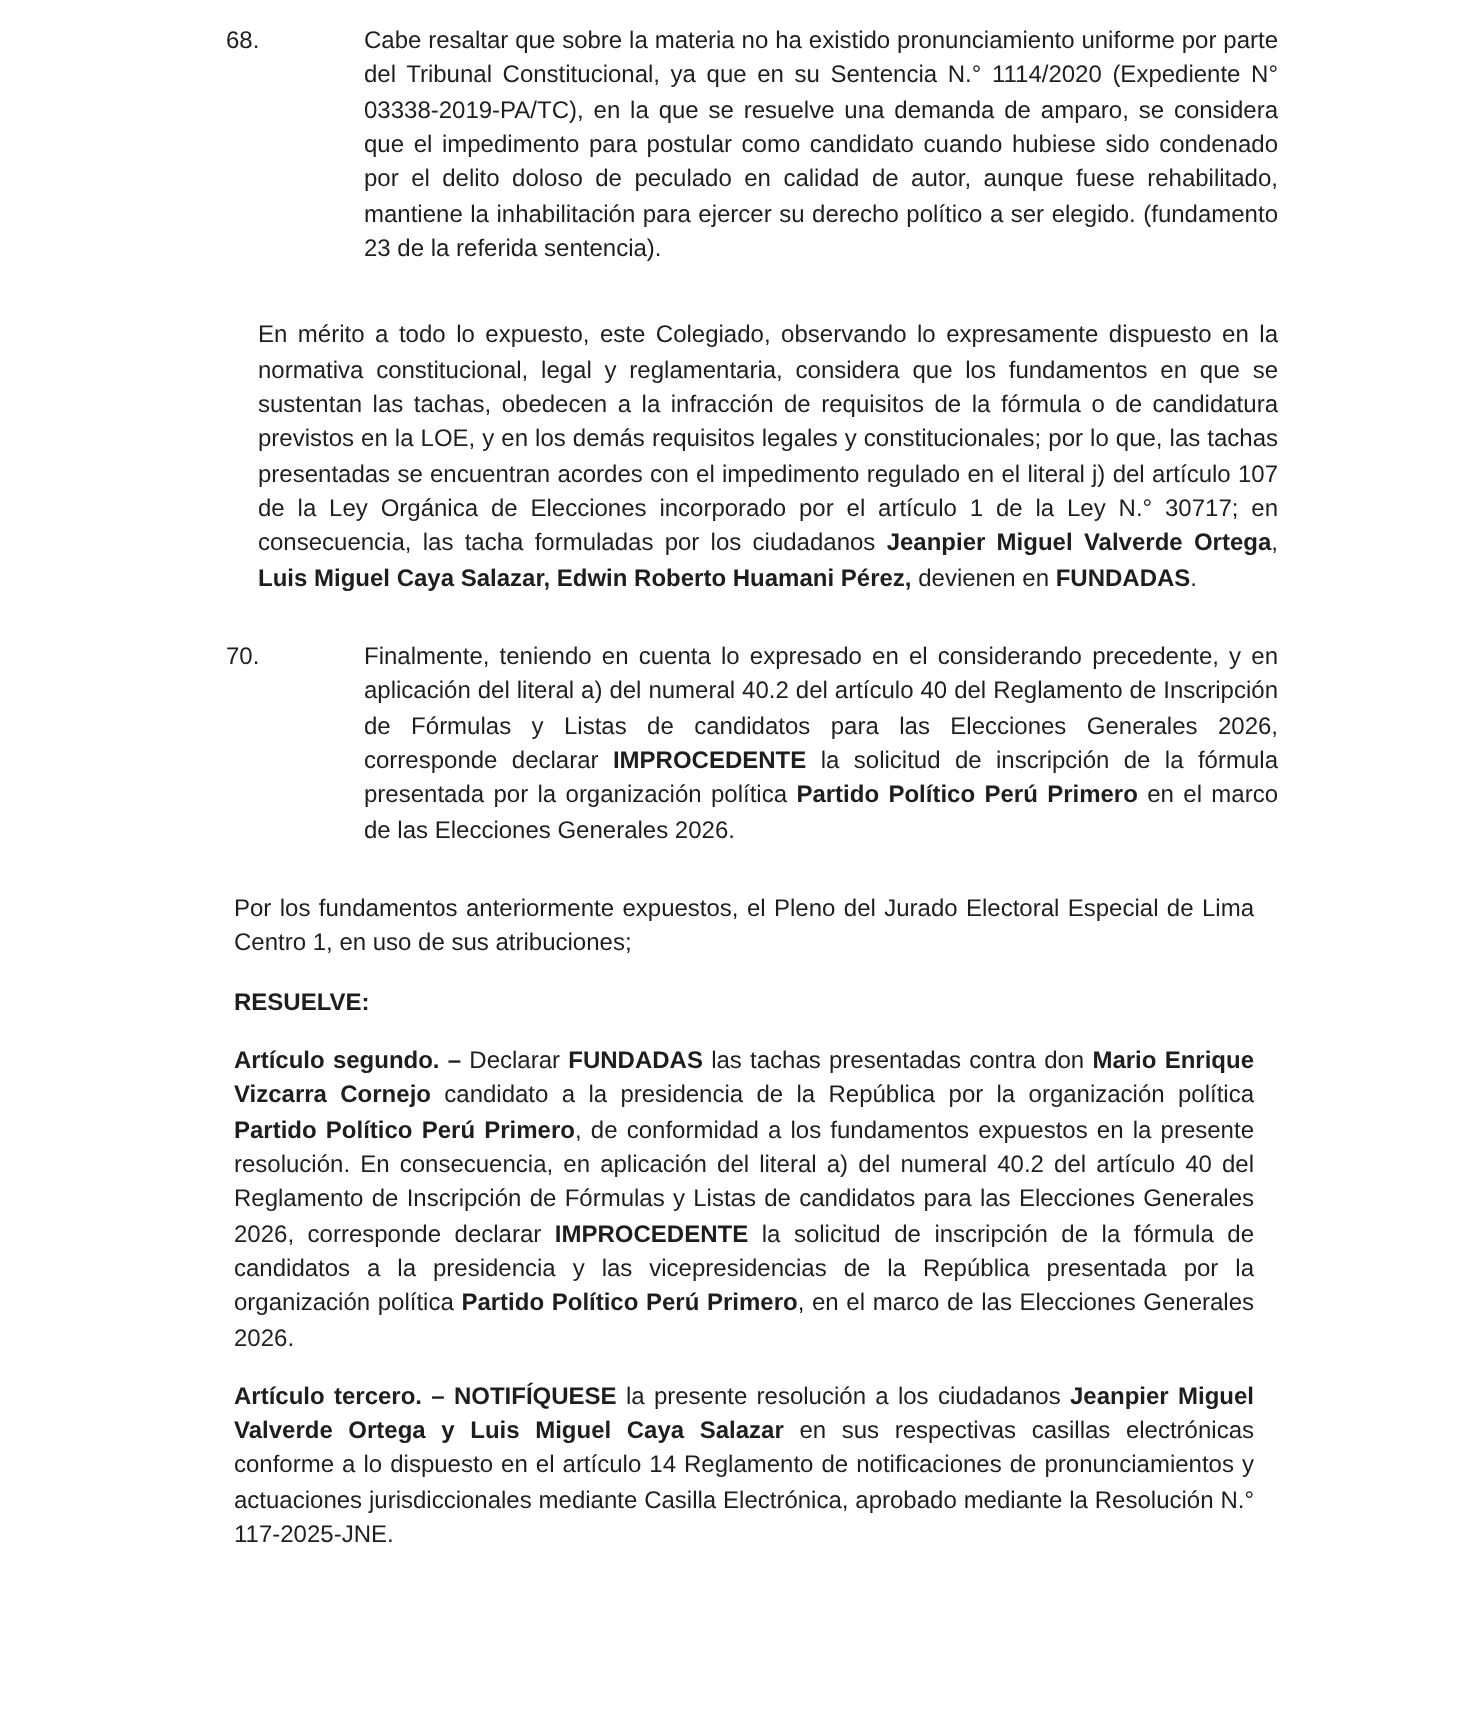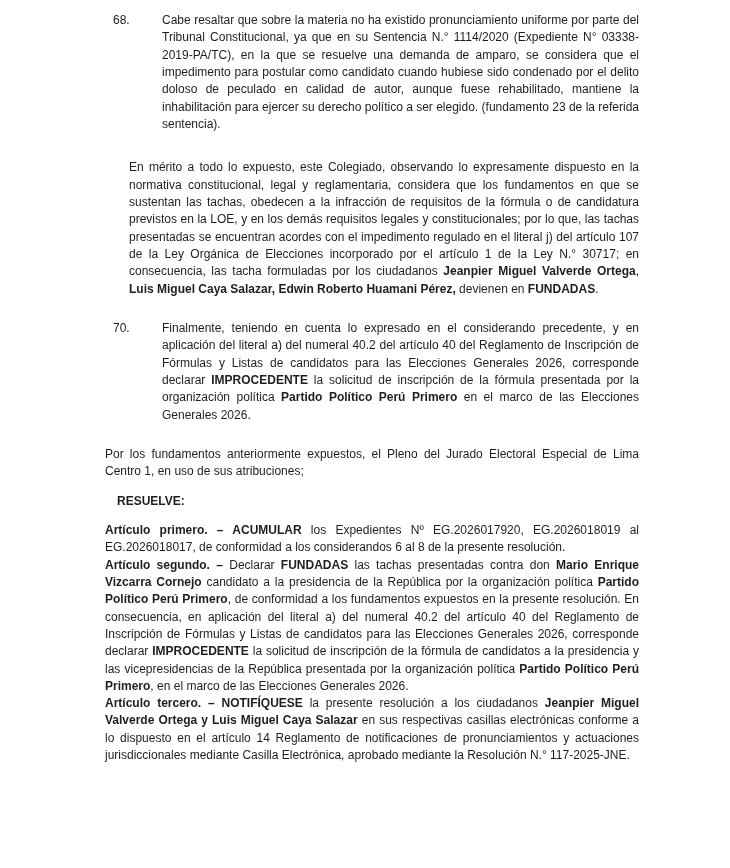--- a/index.html
+++ b/index.html
@@ -9,33 +9,33 @@
     height: 868px;
     background: #ffffff;
     box-sizing: border-box;
     padding: 12px 91px 0 105px;
     font-family: "Liberation Sans", "DejaVu Sans", sans-serif;
     font-size: 12px;
     line-height: 17.33px;
     color: #1e1e1e;
     overflow: hidden;
   }
-  .numbered { display: flex; }
+  .numbered { display: flex; gap: 20px; }
   .numbered .num {
     flex: 0 0 33px;
     box-sizing: border-box;
     padding-left: 8px;
   }
   .numbered .txt {
     flex: 1 1 auto;
     text-align: justify;
     margin-left: 24px;
   }
   p.body {
-    margin: 0;
+    margin: 12px;
     text-align: justify;
   }
   p.heading {
     margin: 12px;
     font-weight: bold;
   }
   b { font-weight: bold; }
   .mb26 { margin-bottom: 26px; }
   .mb23 { margin-bottom: 23px; }
   .mb22 { margin-bottom: 22px; }
@@ -66,21 +66,20 @@
     </div>
 
   </section>
 
   <p class="body mb14"><span>Por los fundamentos anteriormente expuestos, el Pleno del Jurado Electoral Especial de Lima Centro 1, en uso de sus atribuciones;</span></p>
 
   <p class="heading mb20">RESUELVE:</p>
 
   <section>
 
-    <p class="body mb16"><b>Artículo primero. – ACUMULAR</b><span> los Expedientes Nº EG.2026017920, EG.2026018019 al EG.2026018017, de conformidad a los considerandos 6 al 8 de la presente resolución.</span></p>
 
     <p class="body mb23"><b>Artículo segundo. –</b><span> Declarar </span><b>FUNDADAS</b><span> las tachas presentadas contra don </span><b>Mario Enrique Vizcarra Cornejo</b><span> candidato a la presidencia de la República por la organización política </span><b>Partido Político Perú Primero</b><span>, de conformidad a los fundamentos expuestos en la presente resolución. En consecuencia, en aplicación del literal a) del numeral 40.2 del artículo 40 del Reglamento de Inscripción de Fórmulas y Listas de candidatos para las Elecciones Generales 2026, corresponde declarar </span><b>IMPROCEDENTE</b><span> la solicitud de inscripción de la fórmula de candidatos a la presidencia y las vicepresidencias de la República presentada por la organización política </span><b>Partido Político Perú Primero</b><span>, en el marco de las Elecciones Generales 2026.</span></p>
 
     <p class="body mb0"><b>Artículo tercero. – NOTIFÍQUESE</b><span> la presente resolución a los ciudadanos </span><b>Jeanpier Miguel Valverde Ortega y Luis Miguel Caya Salazar</b><span> en sus respectivas casillas electrónicas conforme a lo dispuesto en el artículo 14 Reglamento de notificaciones de pronunciamientos y actuaciones jurisdiccionales mediante Casilla Electrónica, aprobado mediante la Resolución N.° 117-2025-JNE.</span></p>
 
   </section>
 
 </div>
 
 </body></html>

